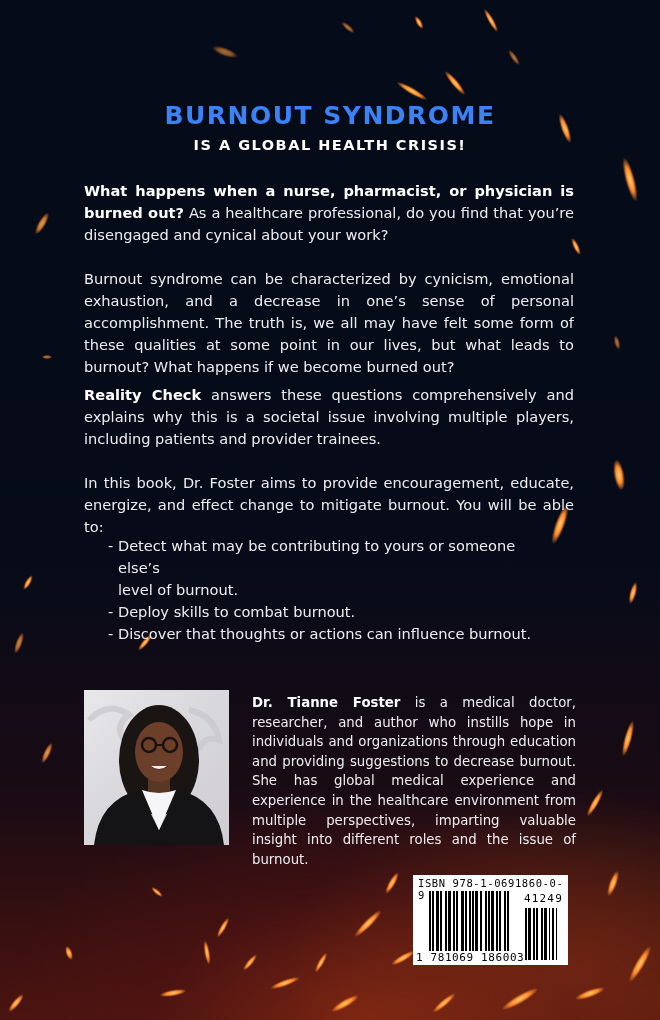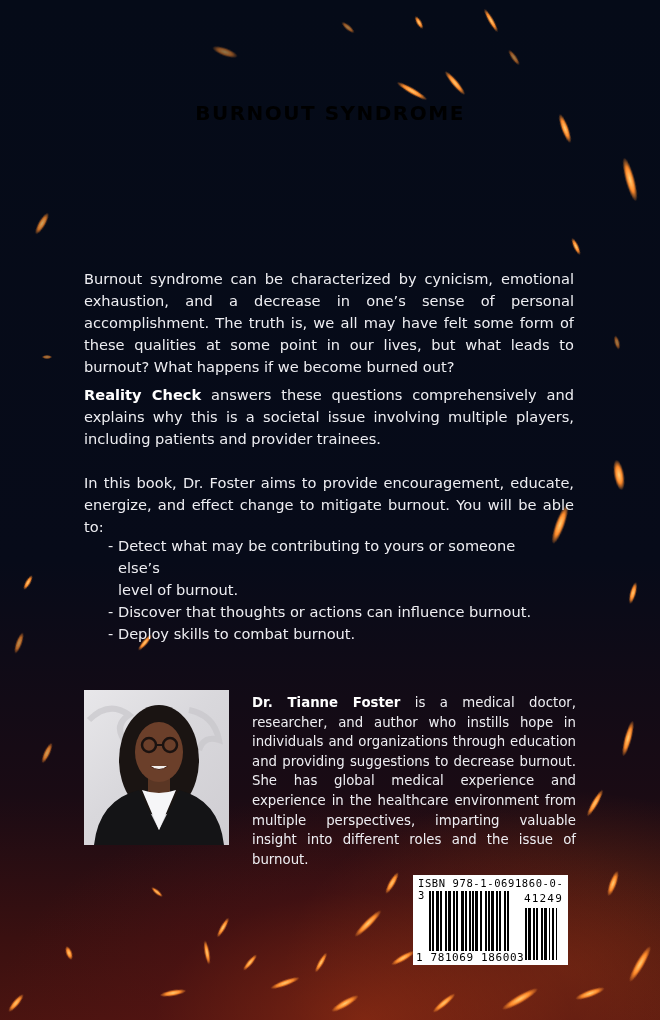--- a/index.html
+++ b/index.html
@@ -15,21 +15,21 @@
   .embers { position:absolute; inset:0; pointer-events:none; z-index:0; }
   .ember {
     position:absolute; border-radius:50%;
     background: radial-gradient(ellipse at center, #ffd27a 0%, #ff8a2a 40%, rgba(200,60,10,0) 75%);
     filter: blur(0.6px);
   }
   .content { position:absolute; inset:0; z-index:1; }
   .title {
     position:absolute; left:0; width:660px; top:101px; text-align:center;
     font-family:"DejaVu Sans", sans-serif; font-weight:bold;
-    font-size:20px; letter-spacing:1.5px; color:#000000;
+    font-size:25px; letter-spacing:1.5px; color:#3b82f6;
   }
   .subtitle {
     position:absolute; left:0; width:660px; top:137px; text-align:center;
     font-weight:bold; font-size:14.5px; letter-spacing:1.5px; color:#ffffff;
   }
   .body-text {
     position:absolute; left:84px; width:490px;
     font-size:14.6px; line-height:22px; text-align:justify; color:#eeeef2;
   }
   .body-text b { color:#ffffff; }
@@ -111,35 +111,40 @@
   <div class="ember" style="left:600px;top:880px;width:26px;height:7px;transform:rotate(-70deg)"></div>
   <div class="ember" style="left:620px;top:960px;width:40px;height:8px;transform:rotate(-60deg)"></div>
   <div class="ember" style="left:575px;top:990px;width:30px;height:7px;transform:rotate(-20deg)"></div>
   <div class="ember" style="left:500px;top:995px;width:40px;height:8px;transform:rotate(-30deg)"></div>
   <div class="ember" style="left:430px;top:1000px;width:28px;height:6px;transform:rotate(-40deg)"></div>
   <div class="ember" style="left:5px;top:1000px;width:22px;height:6px;transform:rotate(-50deg)"></div>
 </div>
 
 <div class="content">
   <div class="title">BURNOUT SYNDROME</div>
-
+  <div class="subtitle">IS A GLOBAL HEALTH CRISIS!</div>
+
+  <div class="body-text p1">
+    <b>What happens when a nurse, pharmacist, or physician is burned out?</b>
+    <span>As a healthcare professional, do you find that you’re disengaged and cynical about your work?</span>
+  </div>
 
   <div class="body-text p2">Burnout syndrome can be characterized by cynicism, emotional exhaustion, and a decrease in one’s sense of personal accomplishment. The truth is, we all may have felt some form of these qualities at some point in our lives, but what leads to burnout? What happens if we become burned out?</div>
 
   <div class="body-text p3"><b>Reality Check</b><span> answers these questions comprehensively and explains why this is a societal issue involving multiple players, including patients and provider trainees.</span></div>
 
   <div class="body-text p4">In this book, Dr. Foster aims to provide encouragement, educate, energize, and effect change to mitigate burnout. You will be able to:</div>
 
   <ul class="list">
     <li>
       <span>- Detect what may be contributing to yours or someone else’s</span>
       <span class="cont">level of burnout.</span>
     </li>
+    <li><span>- Deploy skills to combat burnout.</span></li>
     <li><span>- Discover that thoughts or actions can influence burnout.</span></li>
-    <li><span>- Deploy skills to combat burnout.</span></li>
   </ul>
 
 
   <div class="photo" title="Author portrait">
     <svg viewBox="0 0 145 155" xmlns="http://www.w3.org/2000/svg">
       <path d="M5 30 q20 -20 40 -5 q-15 10 -5 25" fill="none" stroke="#c8c6cb" stroke-width="6" opacity=".7"></path>
       <path d="M105 20 q25 5 30 30 q-15 -5 -20 10" fill="none" stroke="#c8c6cb" stroke-width="6" opacity=".7"></path>
       <ellipse cx="75" cy="70" rx="40" ry="55" fill="#1a1412"></ellipse>
       <rect x="64" y="88" width="22" height="22" fill="#5a3624"></rect>
       <ellipse cx="75" cy="62" rx="24" ry="30" fill="#6b3f2a"></ellipse>
@@ -148,21 +153,21 @@
       <line x1="72" y1="55" x2="79" y2="55" stroke="#1b1210" stroke-width="2"></line>
       <path d="M66 76 q9 7 18 0" fill="#f4f0ee" stroke="#4a2418" stroke-width="1"></path>
       <path d="M10 155 q5 -45 45 -55 l20 40 l20 -40 q40 10 45 55 z" fill="#141416"></path>
       <path d="M58 100 l17 40 l17 -40 q-17 6 -34 0 z" fill="#f6f6f8"></path>
     </svg>
   </div>
 
   <div class="bio"><b>Dr. Tianne Foster</b><span> is a medical doctor, researcher, and author who instills hope in individuals and organizations through education and providing suggestions to decrease burnout. She has global medical experience and experience in the healthcare environment from multiple perspectives, imparting valuable insight into different roles and the issue of burnout.</span></div>
 
   <div class="barcode">
-    <div class="isbn-text">ISBN 978-1-0691860-0-3</div>
+    <div class="isbn-text">ISBN 978-1-0691860-0-9</div>
     <div class="price-text">41249</div>
     <div class="bars-main">
       <div class="bar" style="width:1.5px"></div>
         <div class="gap" style="width:1.5px"></div>
       <div class="bar" style="width:1.5px"></div>
         <div class="gap" style="width:2px"></div>
       <div class="bar" style="width:3px"></div>
         <div class="gap" style="width:1.5px"></div>
       <div class="bar" style="width:1.5px"></div>
         <div class="gap" style="width:3px"></div>

